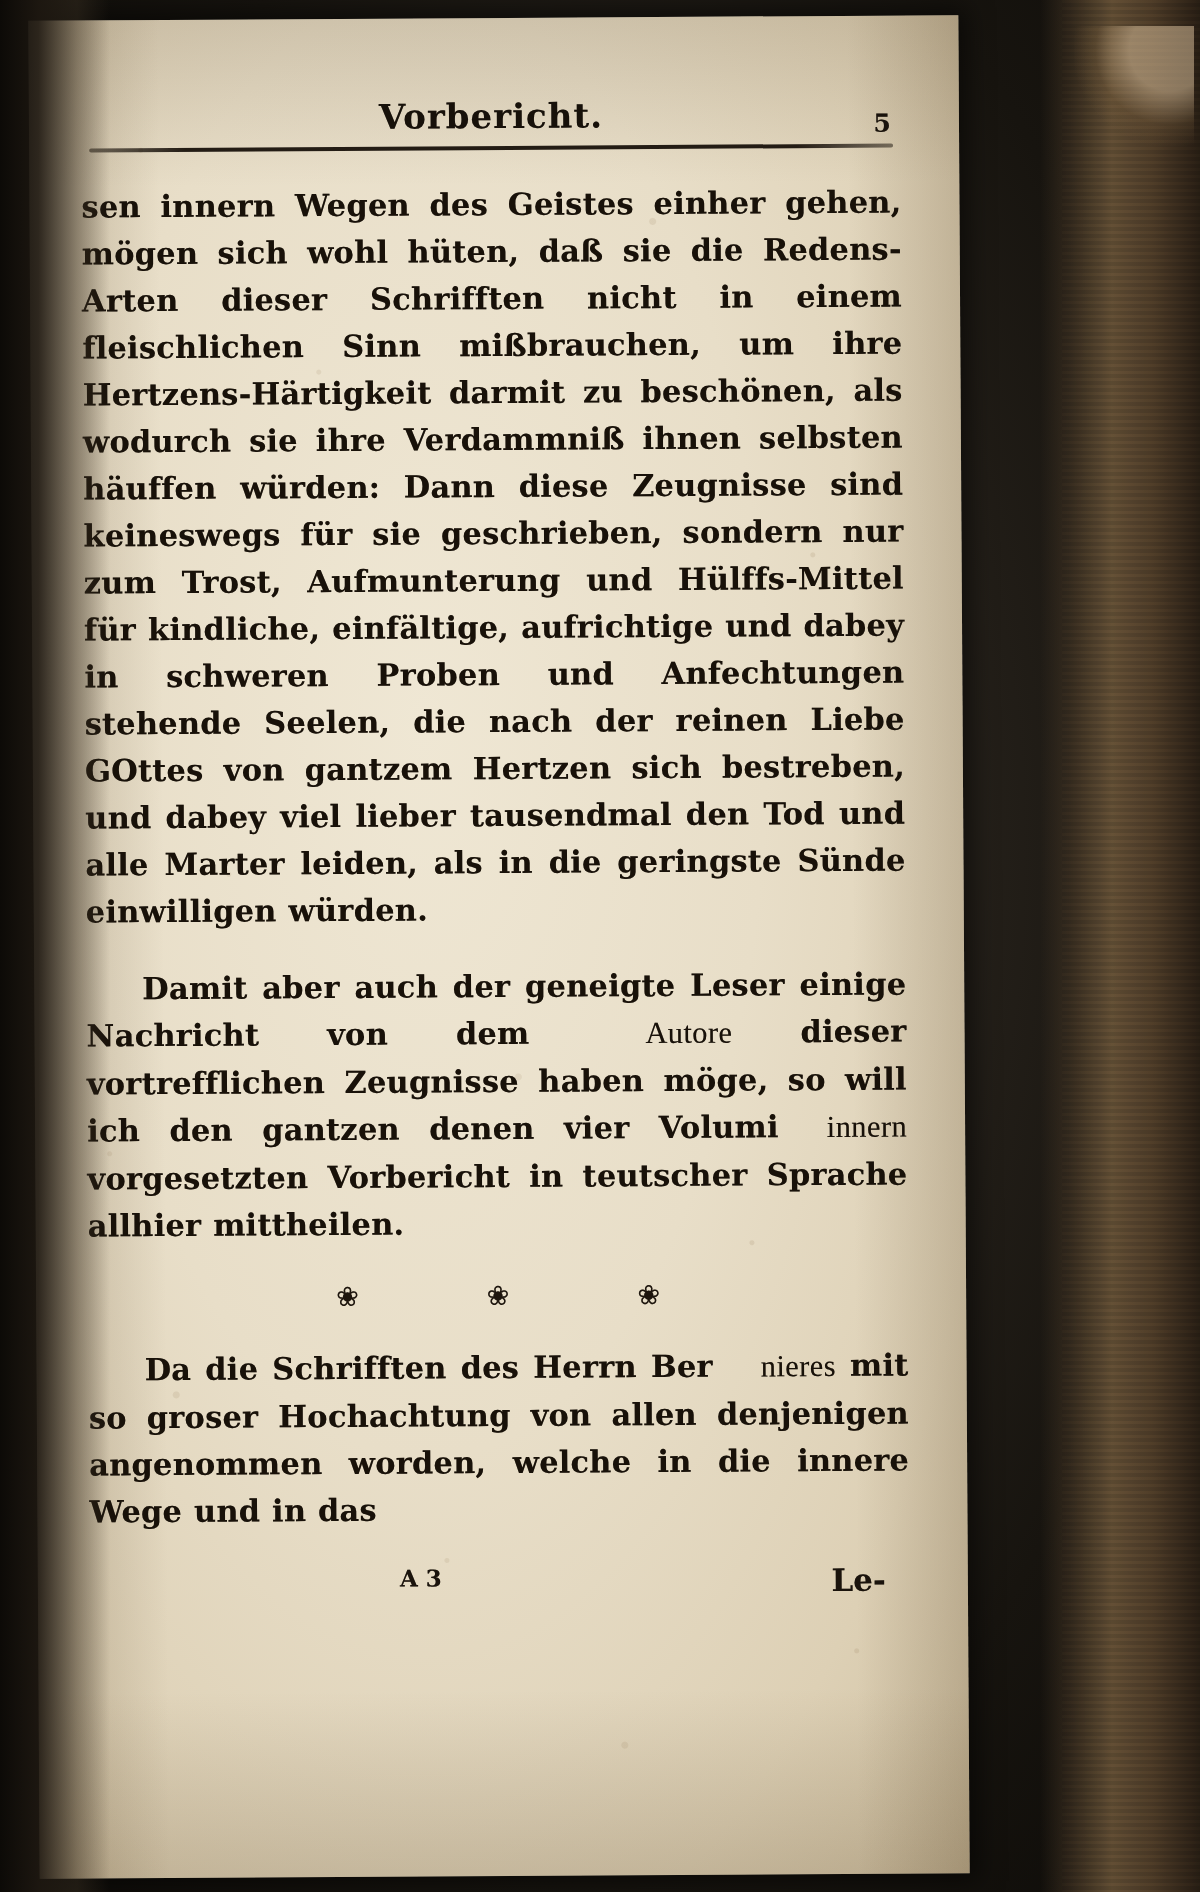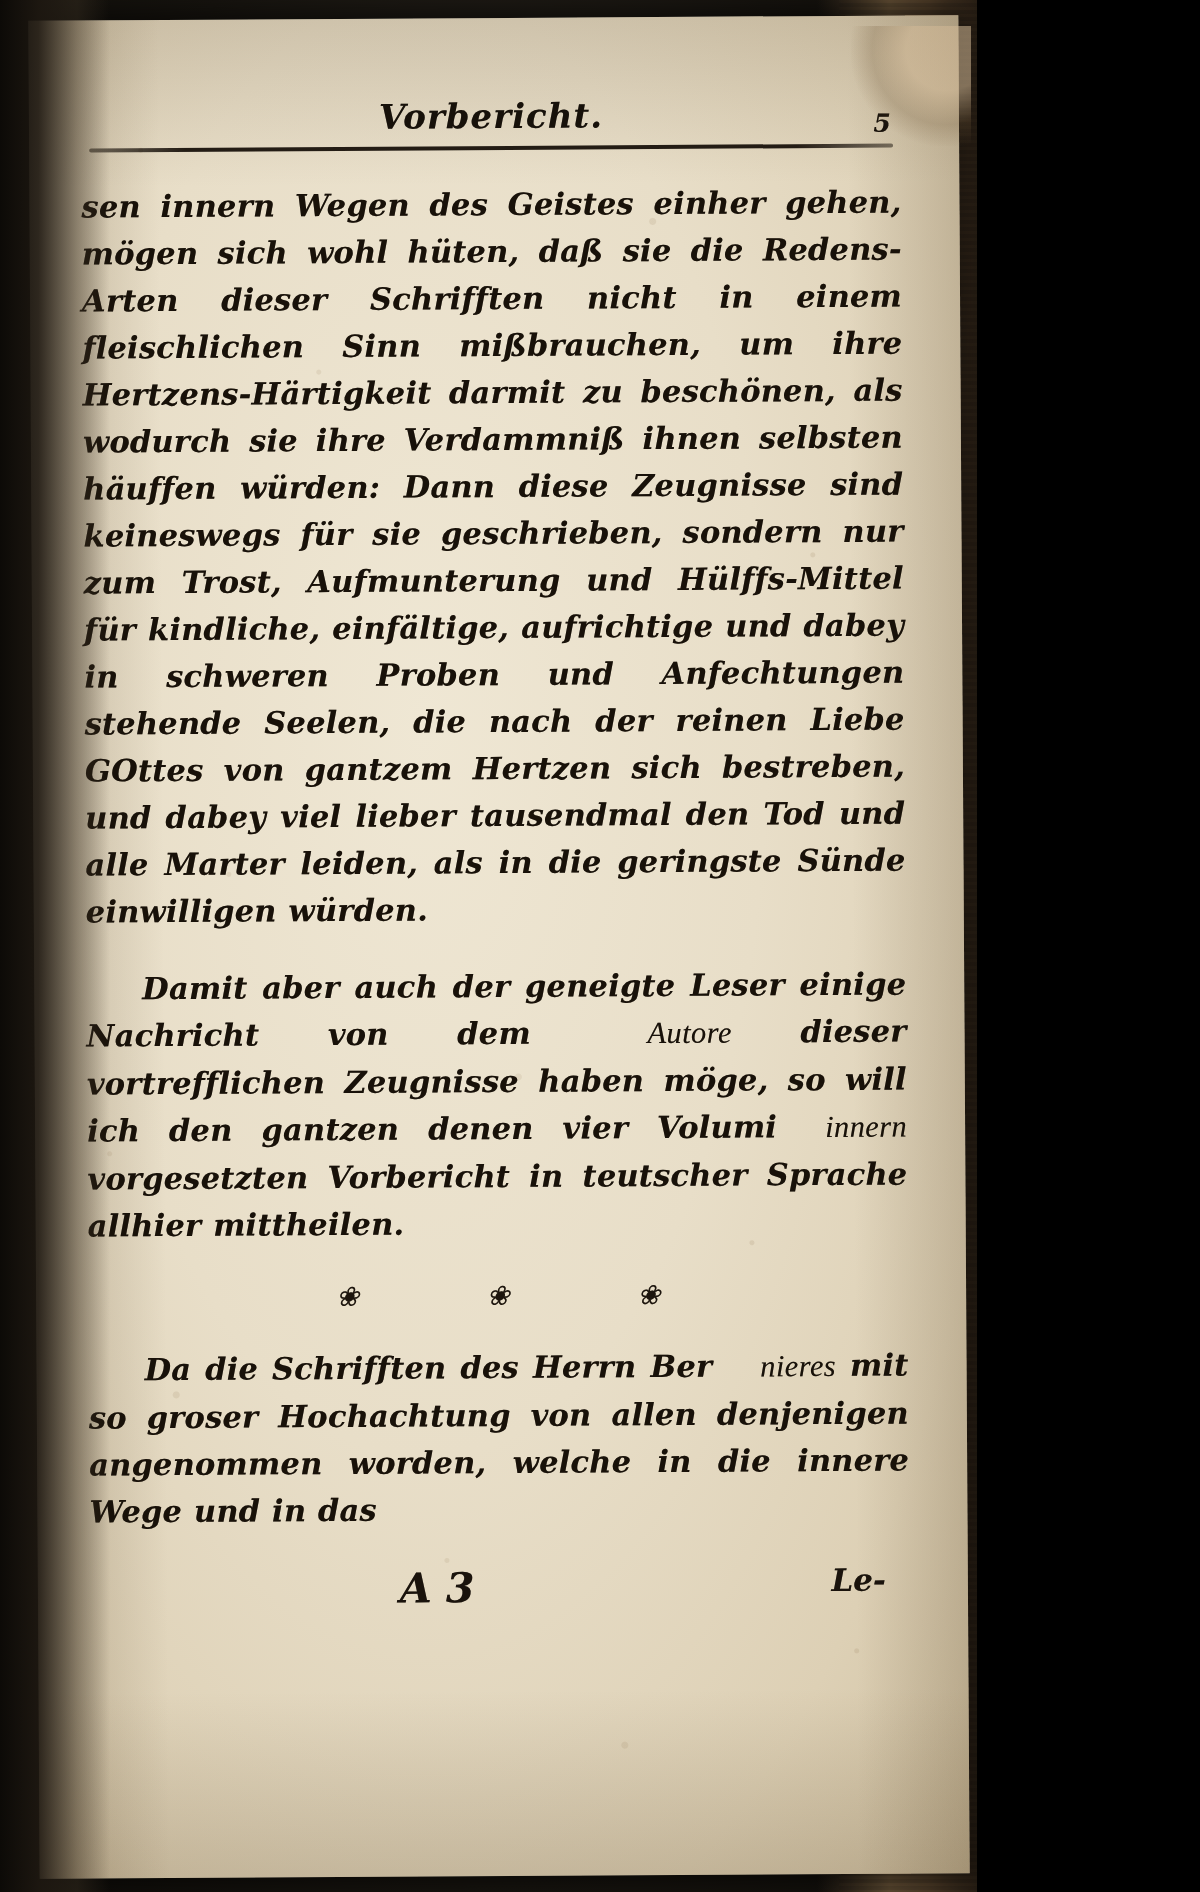--- a/index.html
+++ b/index.html
@@ -10,25 +10,24 @@
   body {
     width: 1200px;
     height: 1892px;
     overflow: hidden;
     font-family: "DejaVu Serif", serif;
   }
 
   
   .scan {
     position: relative;
-    width: 977px;
+    width: 1200px;
     height: 1892px;
     background: #d946ef;
     overflow: hidden;
-    font-style: italic;
   }
 
   
   .surround {
     position: absolute;
     inset: 0;
     background:
       radial-gradient(ellipse at 50% 45%, #3a332b 0%, #17140f 70%, #0d0b08 100%);
   }
 
@@ -195,21 +194,21 @@
 
   .footline {
     position: relative;
     margin-top: 16px;
     height: 52px;
   }
   .footline .signature {
     position: absolute;
     left: 310px;
     top: 0;
-    font-size: 41px;
+    font-size: 23px;
     font-weight: 700;
   }
   .footline .catchword {
     position: absolute;
     right: 24px;
     top: 0;
     font-size: 31px;
     font-weight: 700;
     margin-left: 36px;
   }

